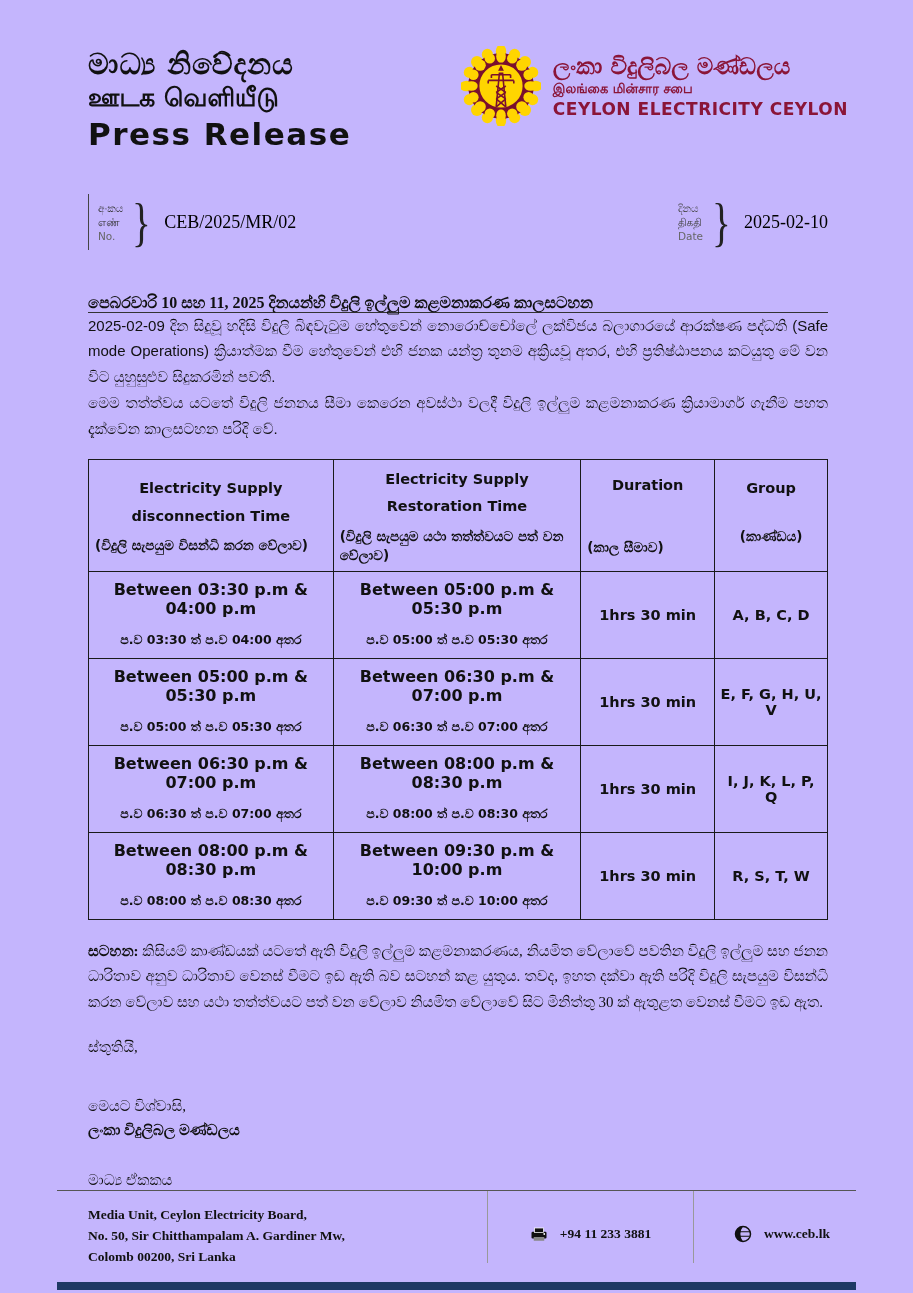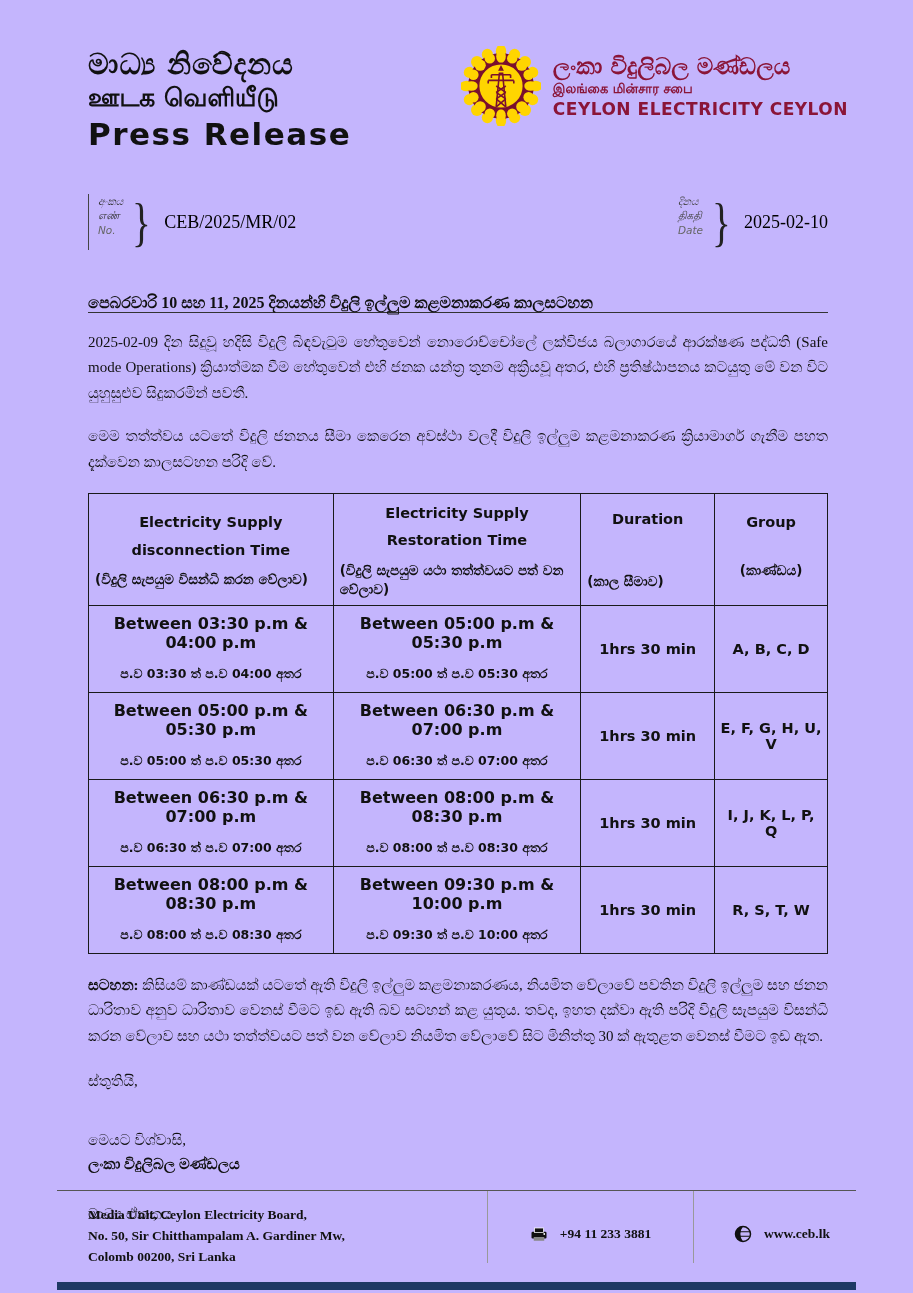--- a/index.html
+++ b/index.html
@@ -19,31 +19,31 @@
   .masthead .m-en { font-size:31px; font-weight:bold; letter-spacing:1.5px; line-height:1.2; margin-top:2px; }
   .brand { display:flex; align-items:center; gap:12px; margin-right:-20px; }
   .brand-logo { width:80px; height:80px; flex:0 0 auto; }
   .brand-text .b-si { font-size:23px; font-weight:bold; line-height:1.25; }
   .brand-text .b-ta { font-size:13px; font-weight:bold; line-height:1.3; }
   .brand-text .b-en { font-size:17px; font-weight:bold; letter-spacing:0.5px; line-height:1.3; }
 
   
   .refrow { display:flex; justify-content:space-between; margin-top:40px; }
   .ref-group { display:flex; align-items:center; }
-  .ref-labels { display:flex; flex-direction:column; font-size:10.5px; color:#333; line-height:1.35; border-left:1.5px solid #444; padding-left:9px; height:56px;font-style:italic; }
+  .ref-labels { display:flex; flex-direction:column; justify-content:center; font-size:10.5px; color:#333; line-height:1.35; border-left:1.5px solid #444; padding-left:9px; height:56px; }
   .ref-labels.no-rule { border-left:none; padding-left:0; color:#444; }
   .ref-labels .gray { color:#666; }
   .brace { font-family:"Liberation Serif",serif; font-size:52px; font-weight:300; color:#222; margin:0 10px 0 6px; transform:scaleX(0.75); }
   .ref-value { font-family:"Liberation Serif",serif; font-size:18px; color:#000; }
 
   
   .subject { margin-top:42px; font-family:"Liberation Serif",serif; font-size:16px; font-weight:bold; border-bottom:1.6px solid #333; }
 
   
-  .para { margin-top:17px; font-family:Liberation Serif, serif; font-size:15px; line-height:1.72; text-align:justify; }
+  .para { font-family:Liberation Sans, sans-serif; font-size:15px; line-height:1.72; text-align:justify; }
 
   
   table.schedule { border-collapse:collapse; width:740px; margin-top:17px; }
   table.schedule th, table.schedule td { border:1.4px solid #1a1a1a; vertical-align:middle; }
   th .th-en { font-size:14.5px; font-weight:bold; text-align:center; padding:6px 4px 2px; line-height:1.9; }
   th .th-si { font-size:13.5px; font-weight:bold; text-align:left; padding:4px 6px 6px; line-height:1.4; }
   th .th-si.center { text-align:center; }
   td .cell-en { font-size:16px; font-weight:600; text-align:center; padding:8px 4px 2px; }
   td .cell-si { font-size:12.5px; font-weight:600; text-align:center; padding:12px 4px 10px; }
   td .cell-mid { font-size:14.5px; font-weight:600; text-align:center; padding:4px; }

